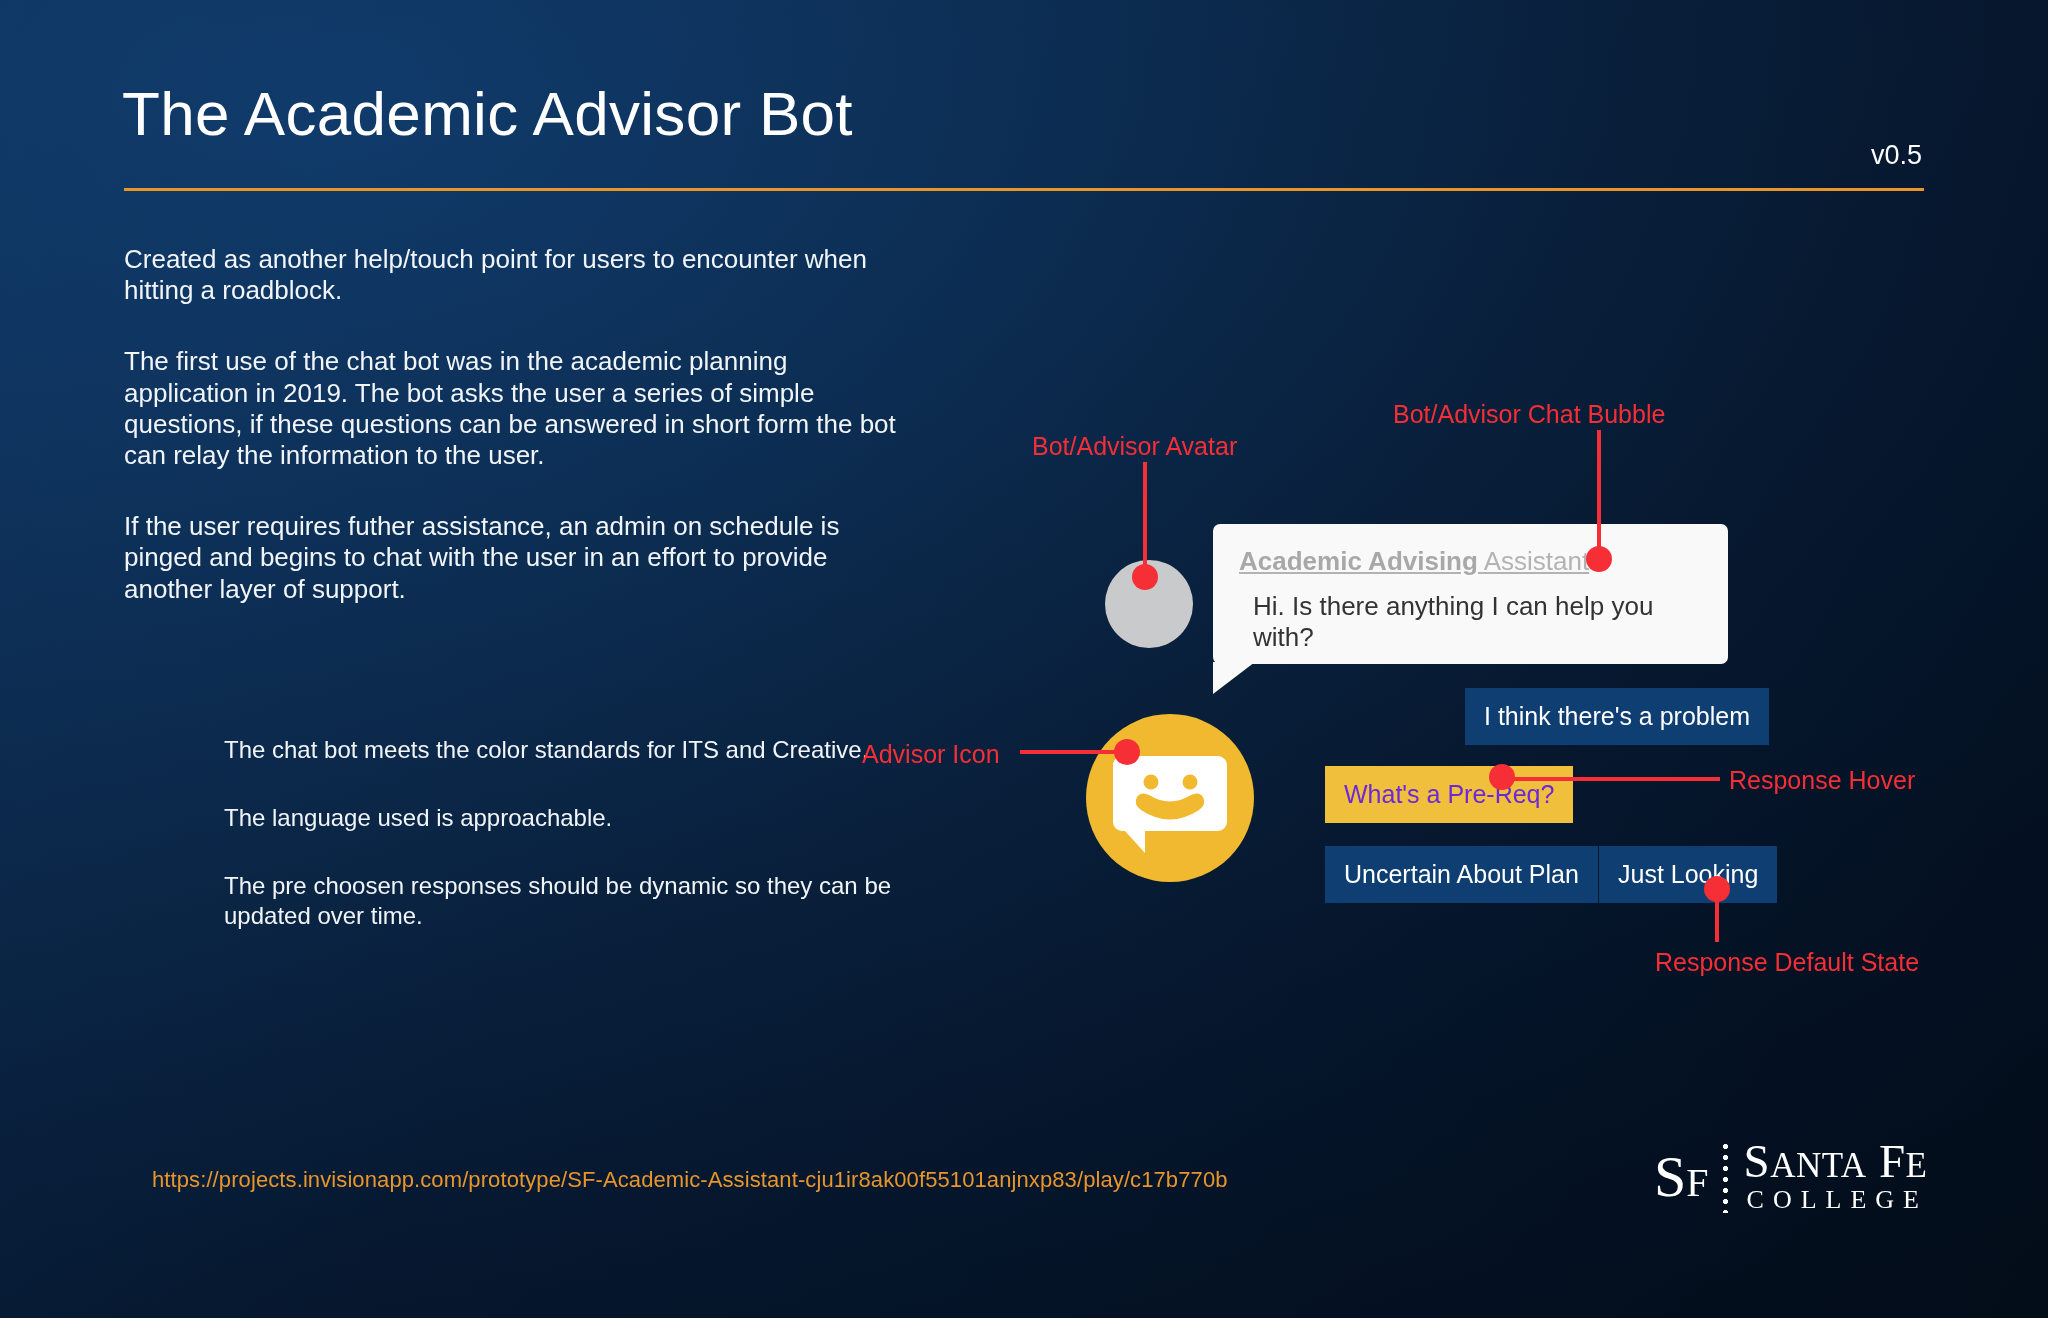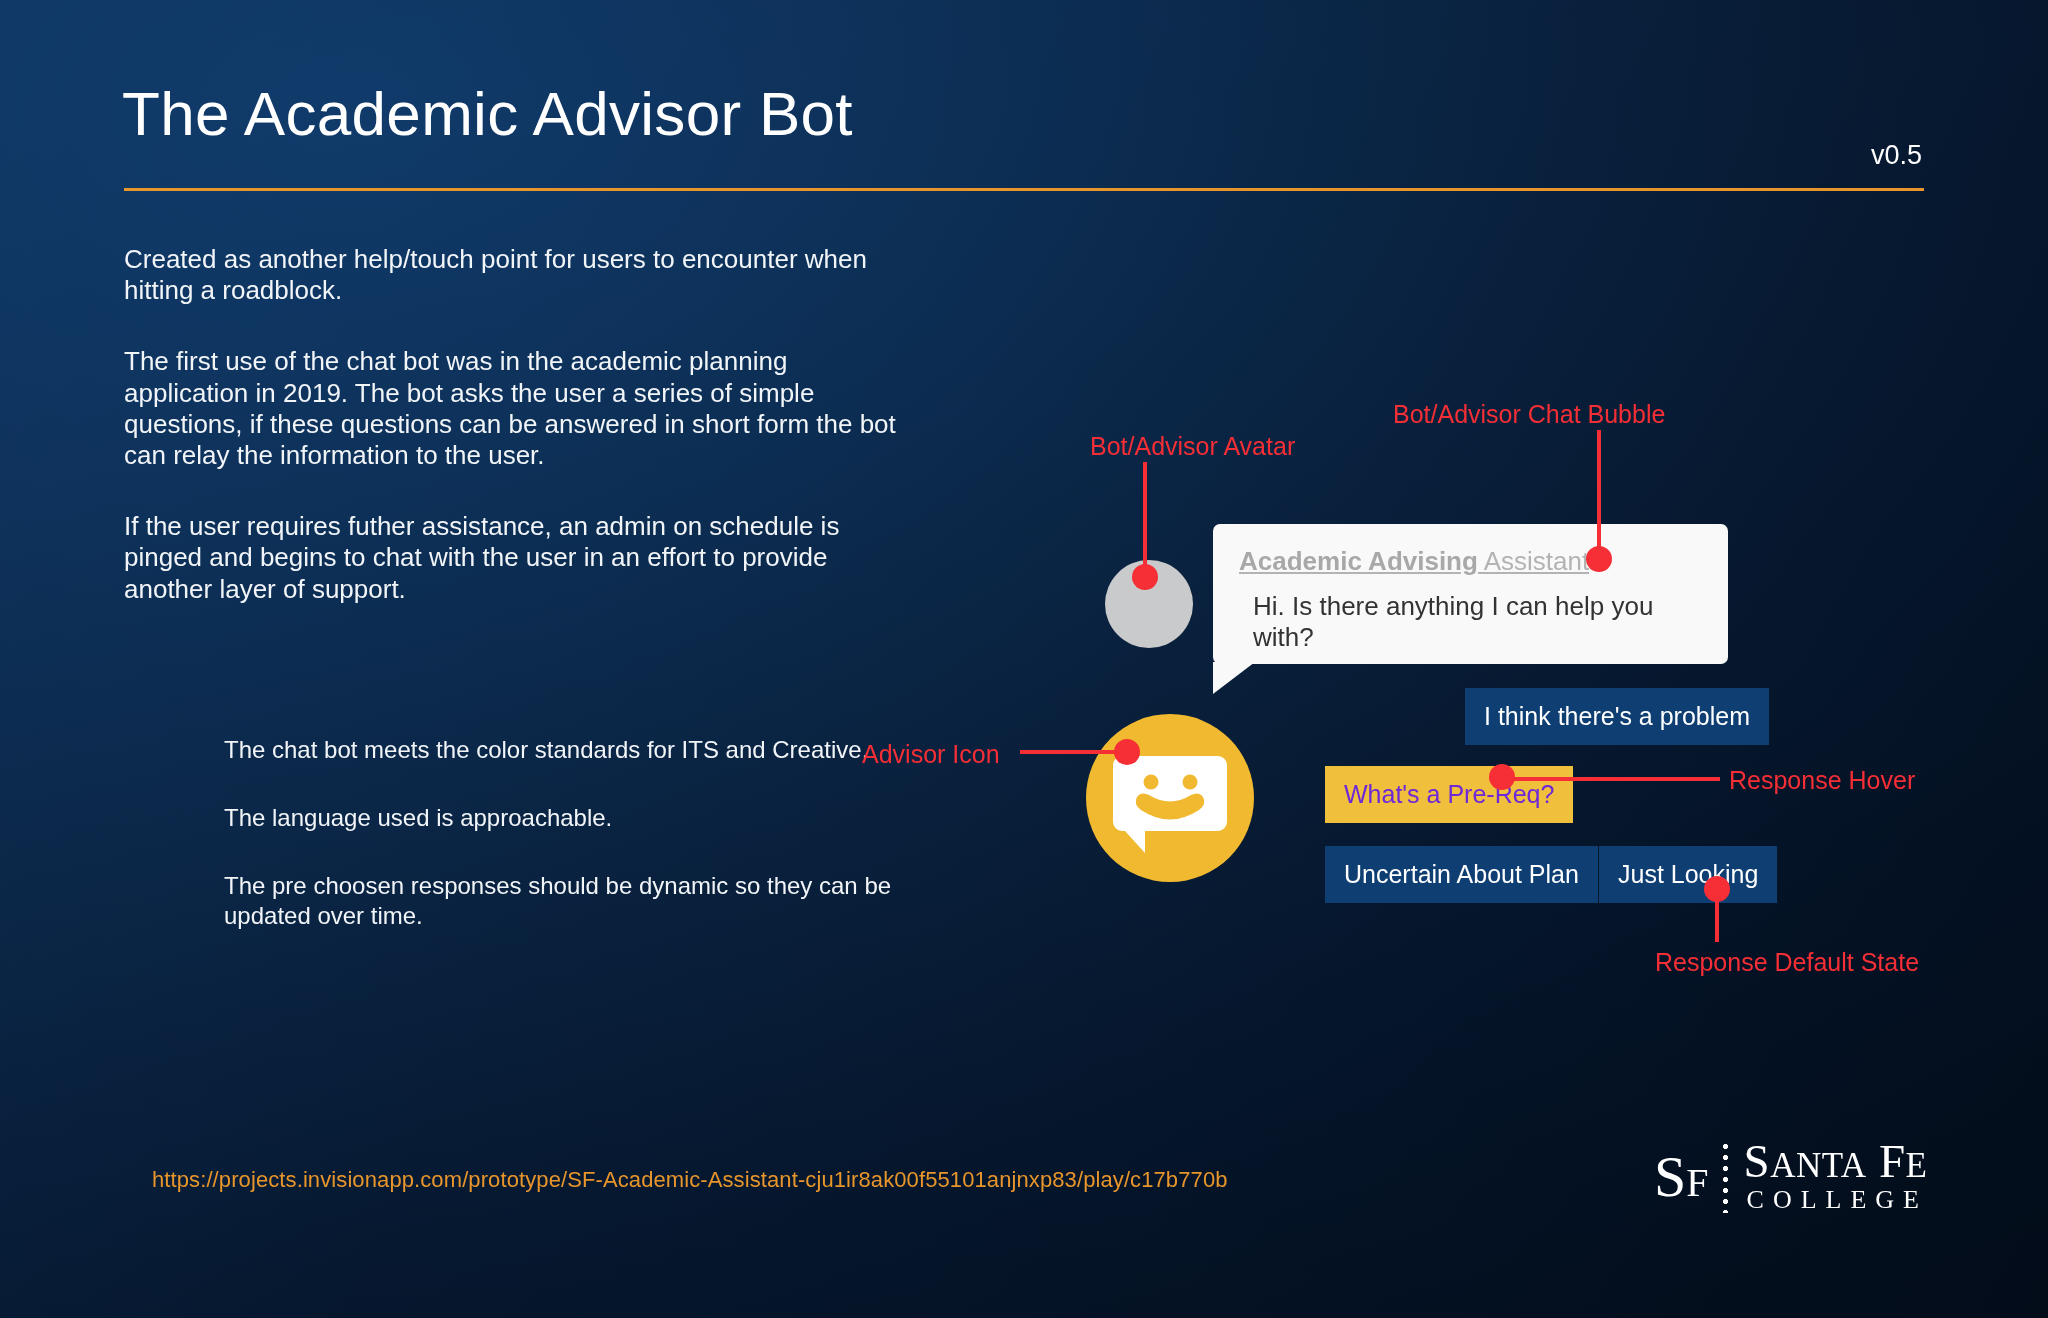--- a/index.html
+++ b/index.html
@@ -238,21 +238,21 @@
   .leader.v { width: 4px; }
   .leader.h { height: 4px; }
   .dot {
     position: absolute;
     width: 26px;
     height: 26px;
     border-radius: 50%;
     background: #f62e35;
   }
 
-  #anno-avatar        { left: 1090px; top: 432px; text-align: right; }
+  #anno-avatar        { left: 1032px; top: 432px; text-align: right; }
   #anno-bubble        { left: 1393px; top: 400px; }
   #anno-advisor-icon  { left: 862px;  top: 740px; }
   #anno-resp-hover    { left: 1729px; top: 766px; }
   #anno-resp-default  { left: 1655px; top: 948px; }
 </style>
 </head>
 <body>
 
 <div class="slide">
 

